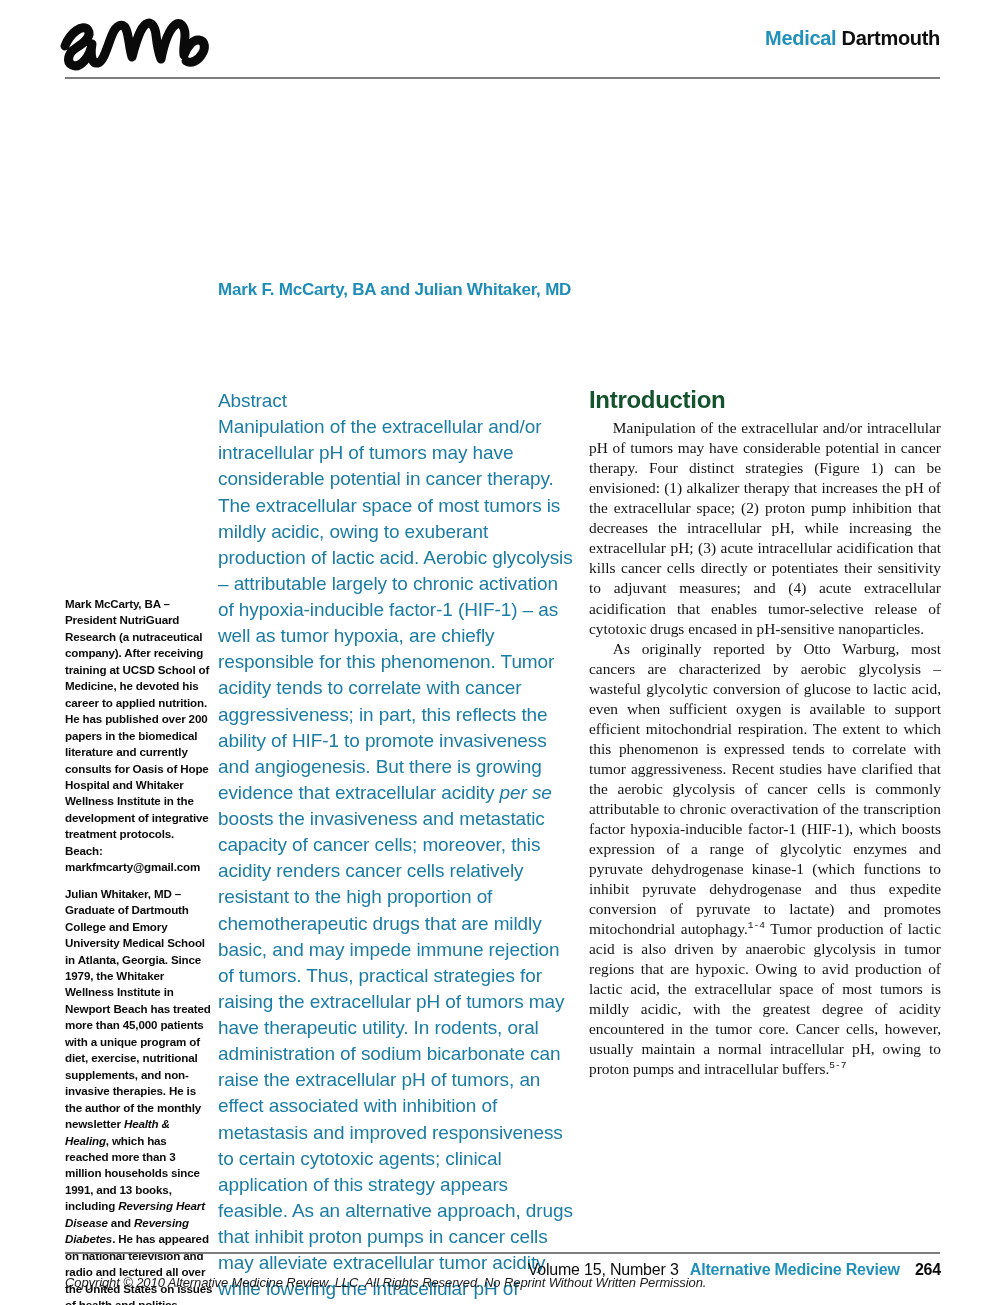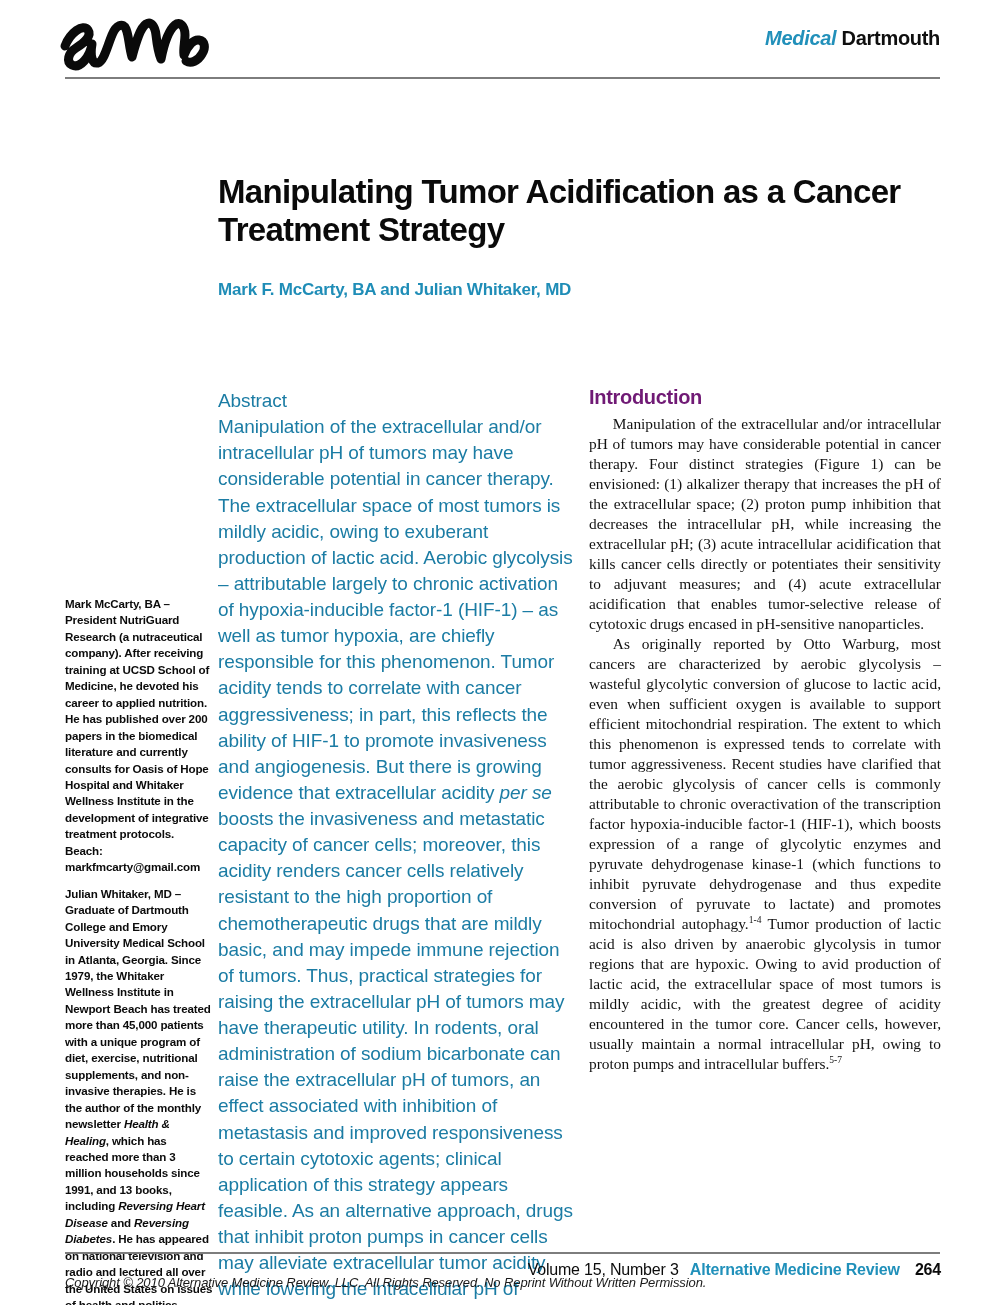--- a/index.html
+++ b/index.html
@@ -4,21 +4,21 @@
 <style>
   * { margin:0; padding:0; box-sizing:border-box; }
   html, body { background:#ffffff; }
   .page {
     position:relative; width:1005px; height:1305px; margin:0 auto;
     background:#ffffff; overflow:hidden;
     font-family:"Liberation Sans", sans-serif; color:#0f0f0f;
   }
   .logo-wrap { position:absolute; left:56px; top:8px; width:190px; height:78px; }
   .brand { position:absolute; top:27px; right:65px; font-size:20px; font-weight:700; letter-spacing:-0.3px; white-space:nowrap; }
-  .brand .medical { color:#2190ba;font-style:italic; }
+  .brand .medical { color:#2190ba; }
   .rule { position:absolute; left:65px; width:875px; height:2px; background:#7d7d7d; }
   .header-rule { top:77px; }
   .footer-rule { top:1252px; }
 
   .title {
     position:absolute; left:218px; top:173px; width:745px;
     font-size:33px; font-weight:700; letter-spacing:-0.7px; line-height:1.14; color:#0a0a0a;
   }
   .authors {
     position:absolute; left:218px; top:280px;
@@ -36,27 +36,27 @@
     color:#1b7ca4; font-size:19px; line-height:1.375; letter-spacing:-0.1px;
   }
   .abstract p { margin:0; }
 
   .maincol {
     position:absolute; left:589px; top:386px; width:352px;
     font-family:"Liberation Serif", serif; font-size:15.4px; line-height:1.3;
     text-align:justify; color:#121212;
   }
   .maincol h2 {
-    font-family:"Liberation Sans", sans-serif; font-size:20px; font-weight:700;
-    letter-spacing:-0.3px; line-height:1.14; text-align:left; margin:0 0 5px 0; color:#701a75;
+    font-family:"Liberation Sans", sans-serif; font-size:24px; font-weight:700;
+    letter-spacing:-0.3px; line-height:1.14; text-align:left; margin:0 0 5px 0; color:#14532d;
   }
   .maincol h2.second { margin-top:12px; }
   .maincol p { margin:0; text-indent:1.55em; }
 
-  sup { font-size:0.62em; line-height:0; vertical-align:super; }
+  sup { font-size:0.62em; line-height:0; vertical-align:super;font-family:Liberation Mono, monospace; }
   .it { font-style:italic; }
 
   .vol-line { position:absolute; top:1261px; right:64px; font-size:16px; letter-spacing:-0.2px; color:#0b0b0b; white-space:nowrap; }
   .vol-line .journal { color:#2090ba; font-weight:700; margin-left:7px; }
   .vol-line .pagenum { font-weight:700; margin-left:11px; }
   .copyright { position:absolute; left:65px; top:1275px; font-size:13px; letter-spacing:-0.1px; color:#1a1a1a;font-style:italic; }
 </style>
 </head>
 <body>
 
@@ -67,21 +67,20 @@
       <path d="M9,38 C14,25 27,15 32,22 C36,28 28,35 20,40 C12,45 10,54 16,57 C24,61 34,49 36,36 C34,48 36,56 42,55 C48,53 51,39 56,27 C60,17 67,14 70,21 C73,28 73,39 76,49 C80,34 84,20 90,16 C95,13 99,18 100,27 C101,36 102,44 105,51 C108,36 113,22 119,17 C124,13 129,18 129,27 C129,34 127,41 128,47 C132,37 138,31 143,32 C149,33 150,40 146,46 C142,53 135,56 130,53" fill="none" stroke="#0a0a0a" stroke-width="9" stroke-linecap="round" stroke-linejoin="round"></path>
     </svg>
   </div>
 
   <div class="brand">
     <span class="medical">Medical</span>
     <span>Dartmouth</span>
   </div>
   <div class="rule header-rule"></div>
 
-  <h1 class="title">Manipulating Tumor Acidification as a Cancer Treatment Strategy</h1>
   <div class="authors">Mark F. McCarty, BA and Julian Whitaker, MD</div>
 
   <aside class="bio">
     <div><span>Mark McCarty, BA – President NutriGuard Research (a nutraceutical company). After receiving training at UCSD School of Medicine, he devoted his career to applied nutrition. He has published over 200 papers in the biomedical literature and currently consults for Oasis of Hope Hospital and Whitaker Wellness Institute in the development of integrative treatment protocols.</span></div>
     <div>Beach: markfmcarty@gmail.com</div>
     <div class="bio2"><span>Julian Whitaker, MD – Graduate of Dartmouth College and Emory University Medical School in Atlanta, Georgia. Since 1979, the Whitaker Wellness Institute in Newport Beach has treated more than 45,000 patients with a unique program of diet, exercise, nutritional supplements, and non-invasive therapies. He is the author of the monthly newsletter </span><span class="it">Health &amp; Healing</span><span>, which has reached more than 3 million households since 1991, and 13 books, including </span><span class="it">Reversing Heart Disease</span><span> and </span><span class="it">Reversing Diabetes</span><span>. He has appeared on national television and radio and lectured all over the United States on issues of health and politics within the medical profession.</span></div>
   </aside>
 
   <section class="abstract">
     <div>Abstract</div>

